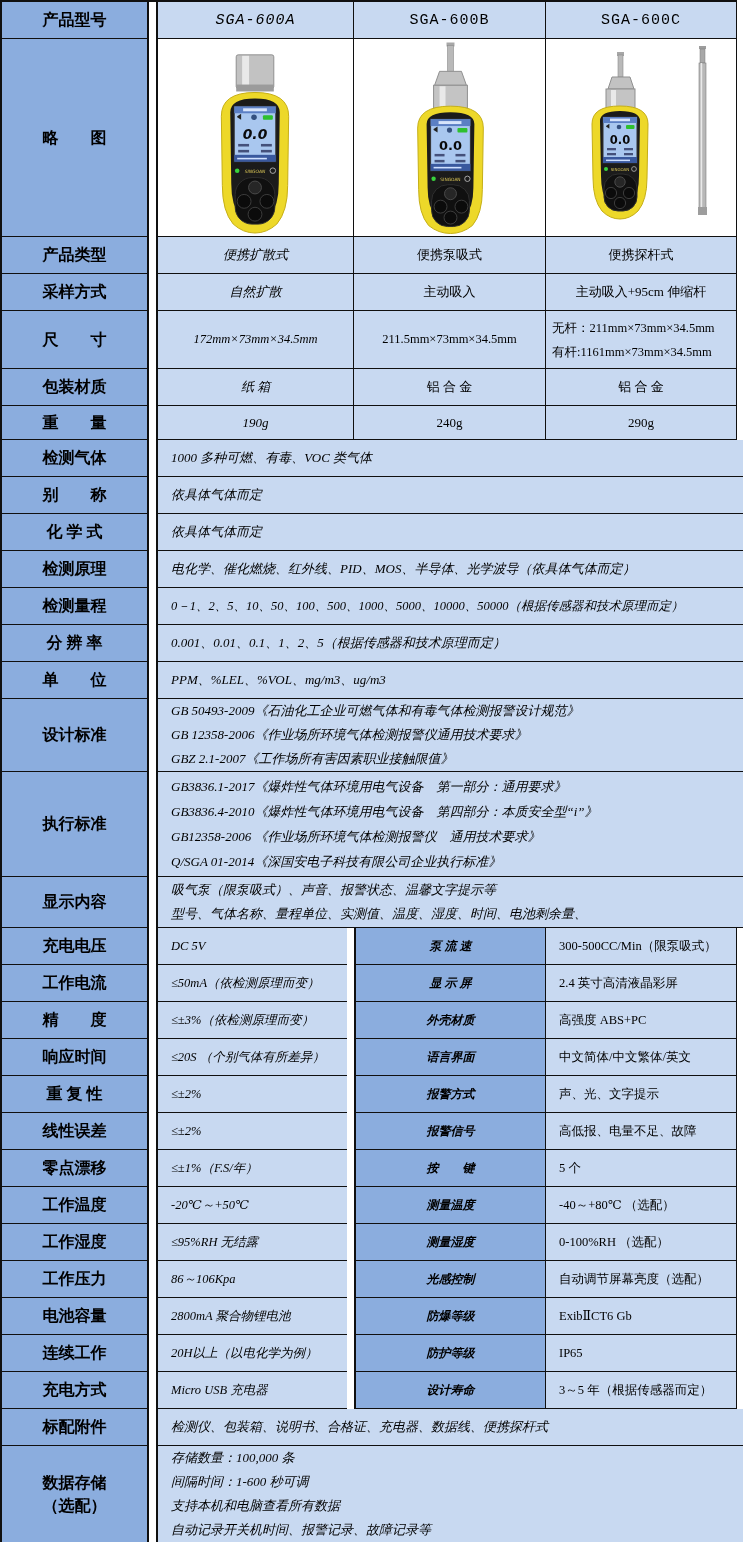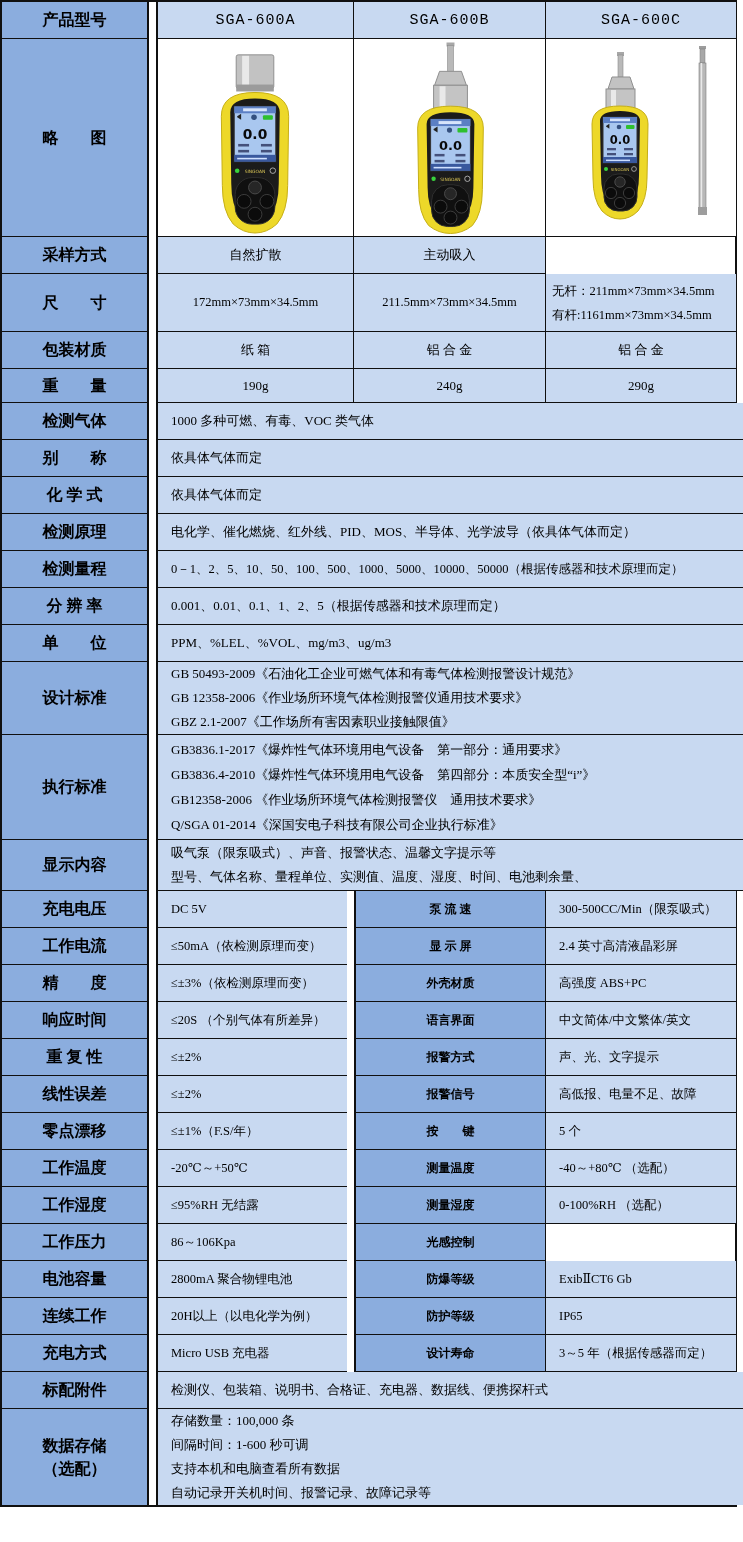--- a/index.html
+++ b/index.html
@@ -22,21 +22,21 @@
   }
   
   .gut { width: 7px; background: #fff; flex-shrink: 0; }
 
   
   .vc {
     background: #c8d9f1; border-bottom: 1px solid #101010;
     display: flex; align-items: center; font-size: 13px; overflow: hidden;
     flex-shrink: 0;
   }
-  .bl2 { border-left: 2px solid #101010; }
+  .bl2 { border-left: 2px solid #101010; font-style: italic; }
   .br1 { border-right: 1px solid #101010; }
   .c1 { width: 198px; }
   .c2 { width: 192px; }
   .c3 { width: 190px; }
   .wide { width: 594px; }
   .v1 { width: 191px; }
   .v2 { width: 190px; }
   .mh {
     width: 192px; background: #8badde;
     display: flex; align-items: center; justify-content: center;
@@ -169,26 +169,34 @@
         <circle cx="74" cy="163" r="5.6" fill="#0b0b0b" stroke="#3c3c3c"></circle>
         <rect x="153" y="6" width="7" height="3" fill="#9d9d9d"></rect>
         <rect x="154" y="9" width="5" height="14" fill="#a8a8a8" stroke="#7e7e7e" stroke-width="0.5"></rect>
         <rect x="153" y="23" width="7" height="148" fill="#b8b8b8" stroke="#7e7e7e" stroke-width="0.6"></rect>
         <rect x="154.6" y="23" width="1.6" height="148" fill="#e9e9e9"></rect>
         <rect x="152" y="167" width="9" height="8" fill="#9d9d9d"></rect>
       </svg>
     </div>
   </div>
 
+  <div class="row" style="height:37px">
+    <div class="hcell">产品类型</div>
+    <div class="gut"></div>
+    <div class="vc c1 bl2 br1 center">便携扩散式</div>
+    <div class="vc c2 br1 center">便携泵吸式</div>
+    <div class="vc c3 center">便携探杆式</div>
+  </div>
 
   <div class="row" style="height:37px">
     <div class="hcell">采样方式</div>
     <div class="gut"></div>
     <div class="vc c1 bl2 br1 center">自然扩散</div>
     <div class="vc c2 br1 center">主动吸入</div>
+    <div class="vc c3 center">主动吸入+95cm 伸缩杆</div>
   </div>
 
   <div class="row" style="height:58px">
     <div class="hcell">尺　　寸</div>
     <div class="gut"></div>
     <div class="vc c1 bl2 br1 center small">172mm×73mm×34.5mm</div>
     <div class="vc c2 br1 center small">211.5mm×73mm×34.5mm</div>
     <div class="vc c3 lines small" style="padding-left:6px">
       <div class="line nopadline">无杆：211mm×73mm×34.5mm</div>
       <div class="line nopadline">有杆:1161mm×73mm×34.5mm</div>
@@ -363,20 +371,21 @@
     <div class="mh bl2 br1">测量湿度</div>
     <div class="vc v2 padded small">0-100%RH （选配）</div>
   </div>
 
   <div class="row" style="height:37px">
     <div class="hcell">工作压力</div>
     <div class="gut"></div>
     <div class="vc v1 bl2 padded small">86～106Kpa</div>
     <div class="gut"></div>
     <div class="mh bl2 br1">光感控制</div>
+    <div class="vc v2 padded small">自动调节屏幕亮度（选配）</div>
   </div>
 
   <div class="row" style="height:37px">
     <div class="hcell">电池容量</div>
     <div class="gut"></div>
     <div class="vc v1 bl2 padded small">2800mA 聚合物锂电池</div>
     <div class="gut"></div>
     <div class="mh bl2 br1">防爆等级</div>
     <div class="vc v2 padded small">ExibⅡCT6 Gb</div>
   </div>

